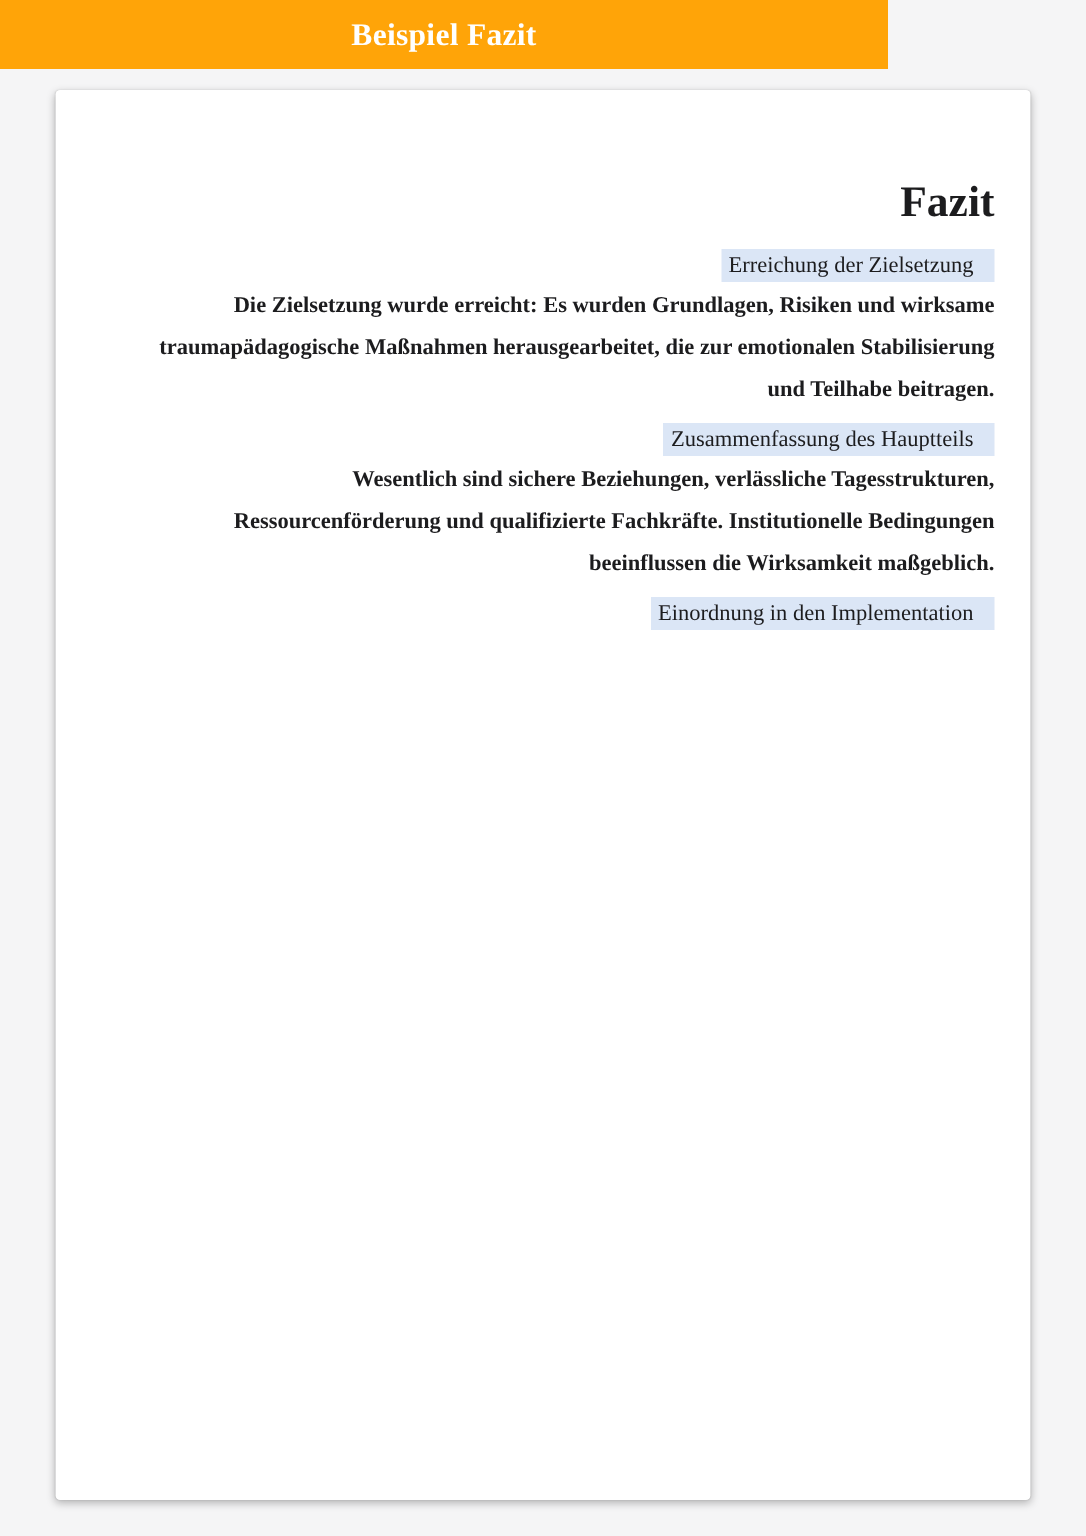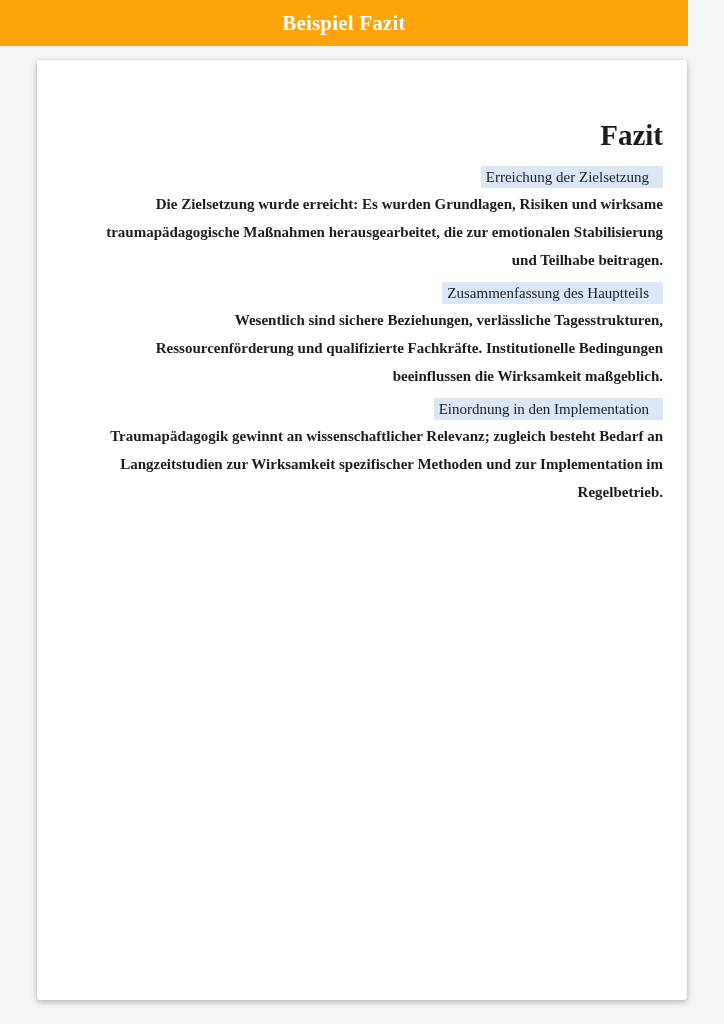--- a/index.html
+++ b/index.html
@@ -12,21 +12,21 @@
   * { box-sizing: border-box; margin: 0; padding: 0; }
   html, body {
     width: 724px;
     height: 1024px;
     overflow: hidden;
     background: var(--page-bg);
     font-family: "Liberation Serif", "DejaVu Serif", serif;
     color: var(--text);
   }
   .app-header {
-    width: 688px;
+    width: 592px;
     height: 46px;
     background: var(--header-bg);
     display: flex;
     align-items: center;
     justify-content: center;
   }
   .app-header .title {
     color: #ffffff;
     font-size: 21px;
     font-weight: 700;
@@ -80,18 +80,17 @@
     <p class="section-text">Die Zielsetzung wurde erreicht: Es wurden Grundlagen, Risiken und wirksame traumapädagogische Maßnahmen herausgearbeitet, die zur emotionalen Stabilisierung und Teilhabe beitragen.</p>
   </section>
 
   <section class="doc-section">
     <span class="section-label">Zusammenfassung des Hauptteils</span>
     <p class="section-text">Wesentlich sind sichere Beziehungen, verlässliche Tagesstrukturen, Ressourcenförderung und qualifizierte Fachkräfte. Institutionelle Bedingungen beeinflussen die Wirksamkeit maßgeblich.</p>
   </section>
 
   <section class="doc-section">
     <span class="section-label">Einordnung in den Implementation</span>
-    <p class="section-text">Traumapädagogik gewinnt an wissenschaftlicher Relevanz; zugleich besteht Bedarf an Langzeitstudien zur Wirksamkeit spezifischer Methoden und zur Implementation im Regelbetrieb.</p>
   </section>
 
   <section class="doc-section">
   </section>
 </main>
 
 </body></html>

